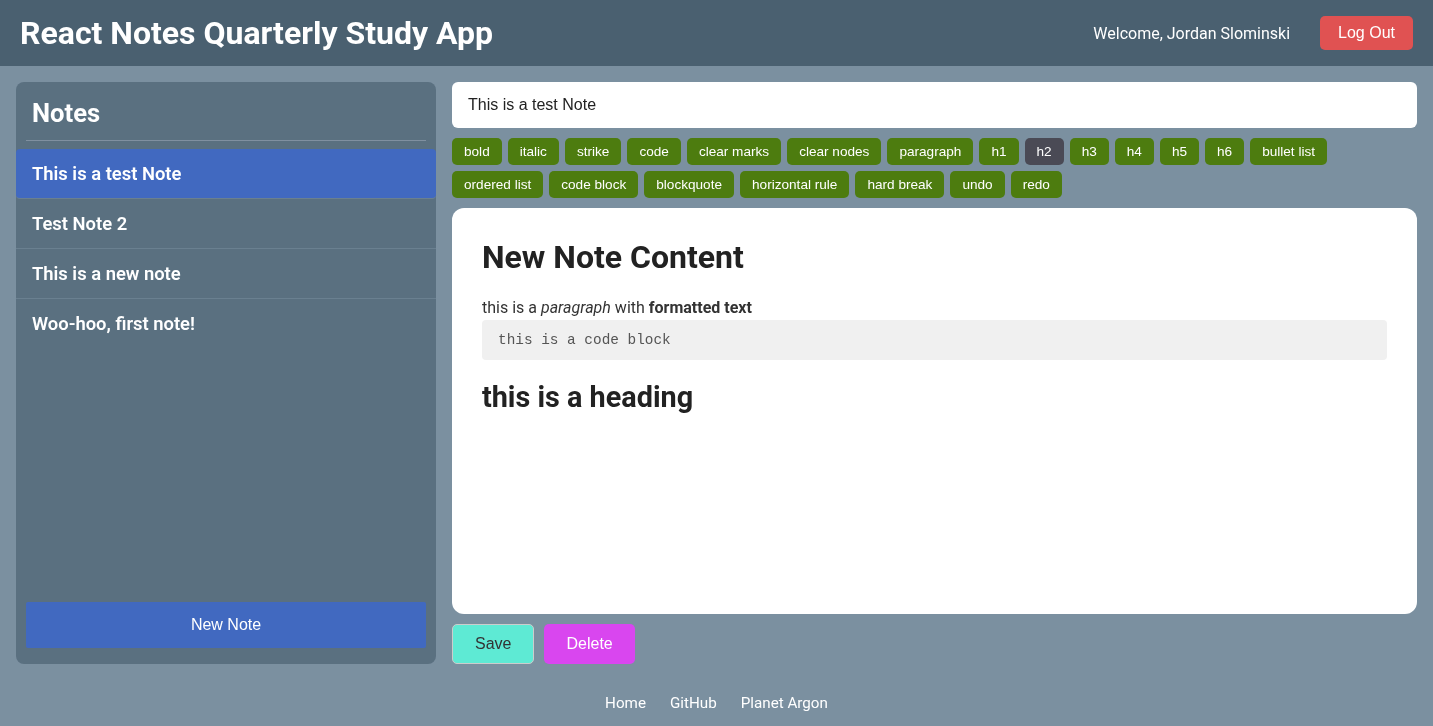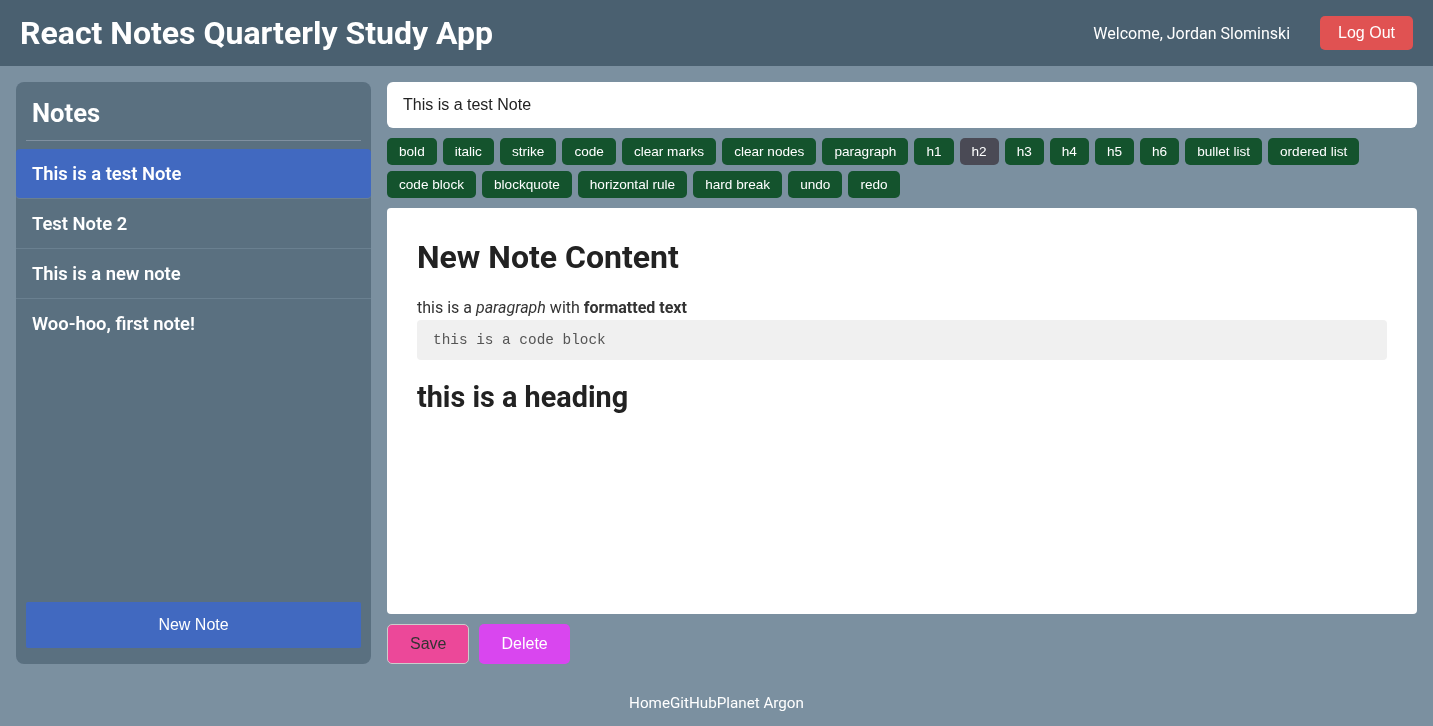--- a/index.html
+++ b/index.html
@@ -42,21 +42,21 @@
       cursor: pointer;
       font-weight: 500;
     }
     .main-area {
       display: flex;
       flex: 1;
       padding: 16px;
       gap: 16px;
     }
     .sidebar {
-      width: 355px;
+      width: 420px;
       flex-shrink: 0;
       background-color: #5a7080;
       border-radius: 8px;
       display: flex;
       flex-direction: column;
       padding: 16px 0 16px 0;
     }
     .sidebar-title {
       color: #ffffff;
       font-size: 1.6rem;
@@ -113,32 +113,32 @@
       background: #ffffff;
       color: #222;
       outline: none;
     }
     .toolbar {
       display: flex;
       flex-wrap: wrap;
       gap: 6px;
     }
     .toolbar-btn {
-      background-color: #14532d;
+      background-color: #4d7c0f;
       color: #ffffff;
       border: none;
       padding: 6px 12px;
       border-radius: 5px;
       font-size: 0.85rem;
       cursor: pointer;
     }
     .editor-content {
       flex: 1;
       background-color: #ffffff;
-      border-radius: 4px;
+      border-radius: 12px;
       padding: 30px;
       overflow-y: auto;
     }
     .editor-content h1 {
       font-size: 2rem;
       font-weight: 700;
       margin-bottom: 20px;
       color: #222;
     }
     .editor-content p {
@@ -159,21 +159,21 @@
     .editor-content h2 {
       font-size: 1.8rem;
       font-weight: 700;
       color: #222;
     }
     .action-bar {
       display: flex;
       gap: 10px;
     }
     .save-btn {
-      background-color: #ec4899;
+      background-color: #5eead4;
       color: #333;
       border: 1px solid #ccc;
       padding: 10px 22px;
       border-radius: 5px;
       font-size: 1rem;
       cursor: pointer;
     }
     .delete-btn {
       background-color: #d946ef;
       color: #ffffff;
@@ -181,20 +181,21 @@
       padding: 10px 22px;
       border-radius: 5px;
       font-size: 1rem;
       cursor: pointer;
     }
     .footer {
       text-align: center;
       padding: 14px;
       display: flex;
       justify-content: center;
+      gap: 24px;
     }
     .footer a {
       color: #ffffff;
       text-decoration: none;
       font-size: 0.95rem;
     }
   </style>
 </head>
 <body>
 

